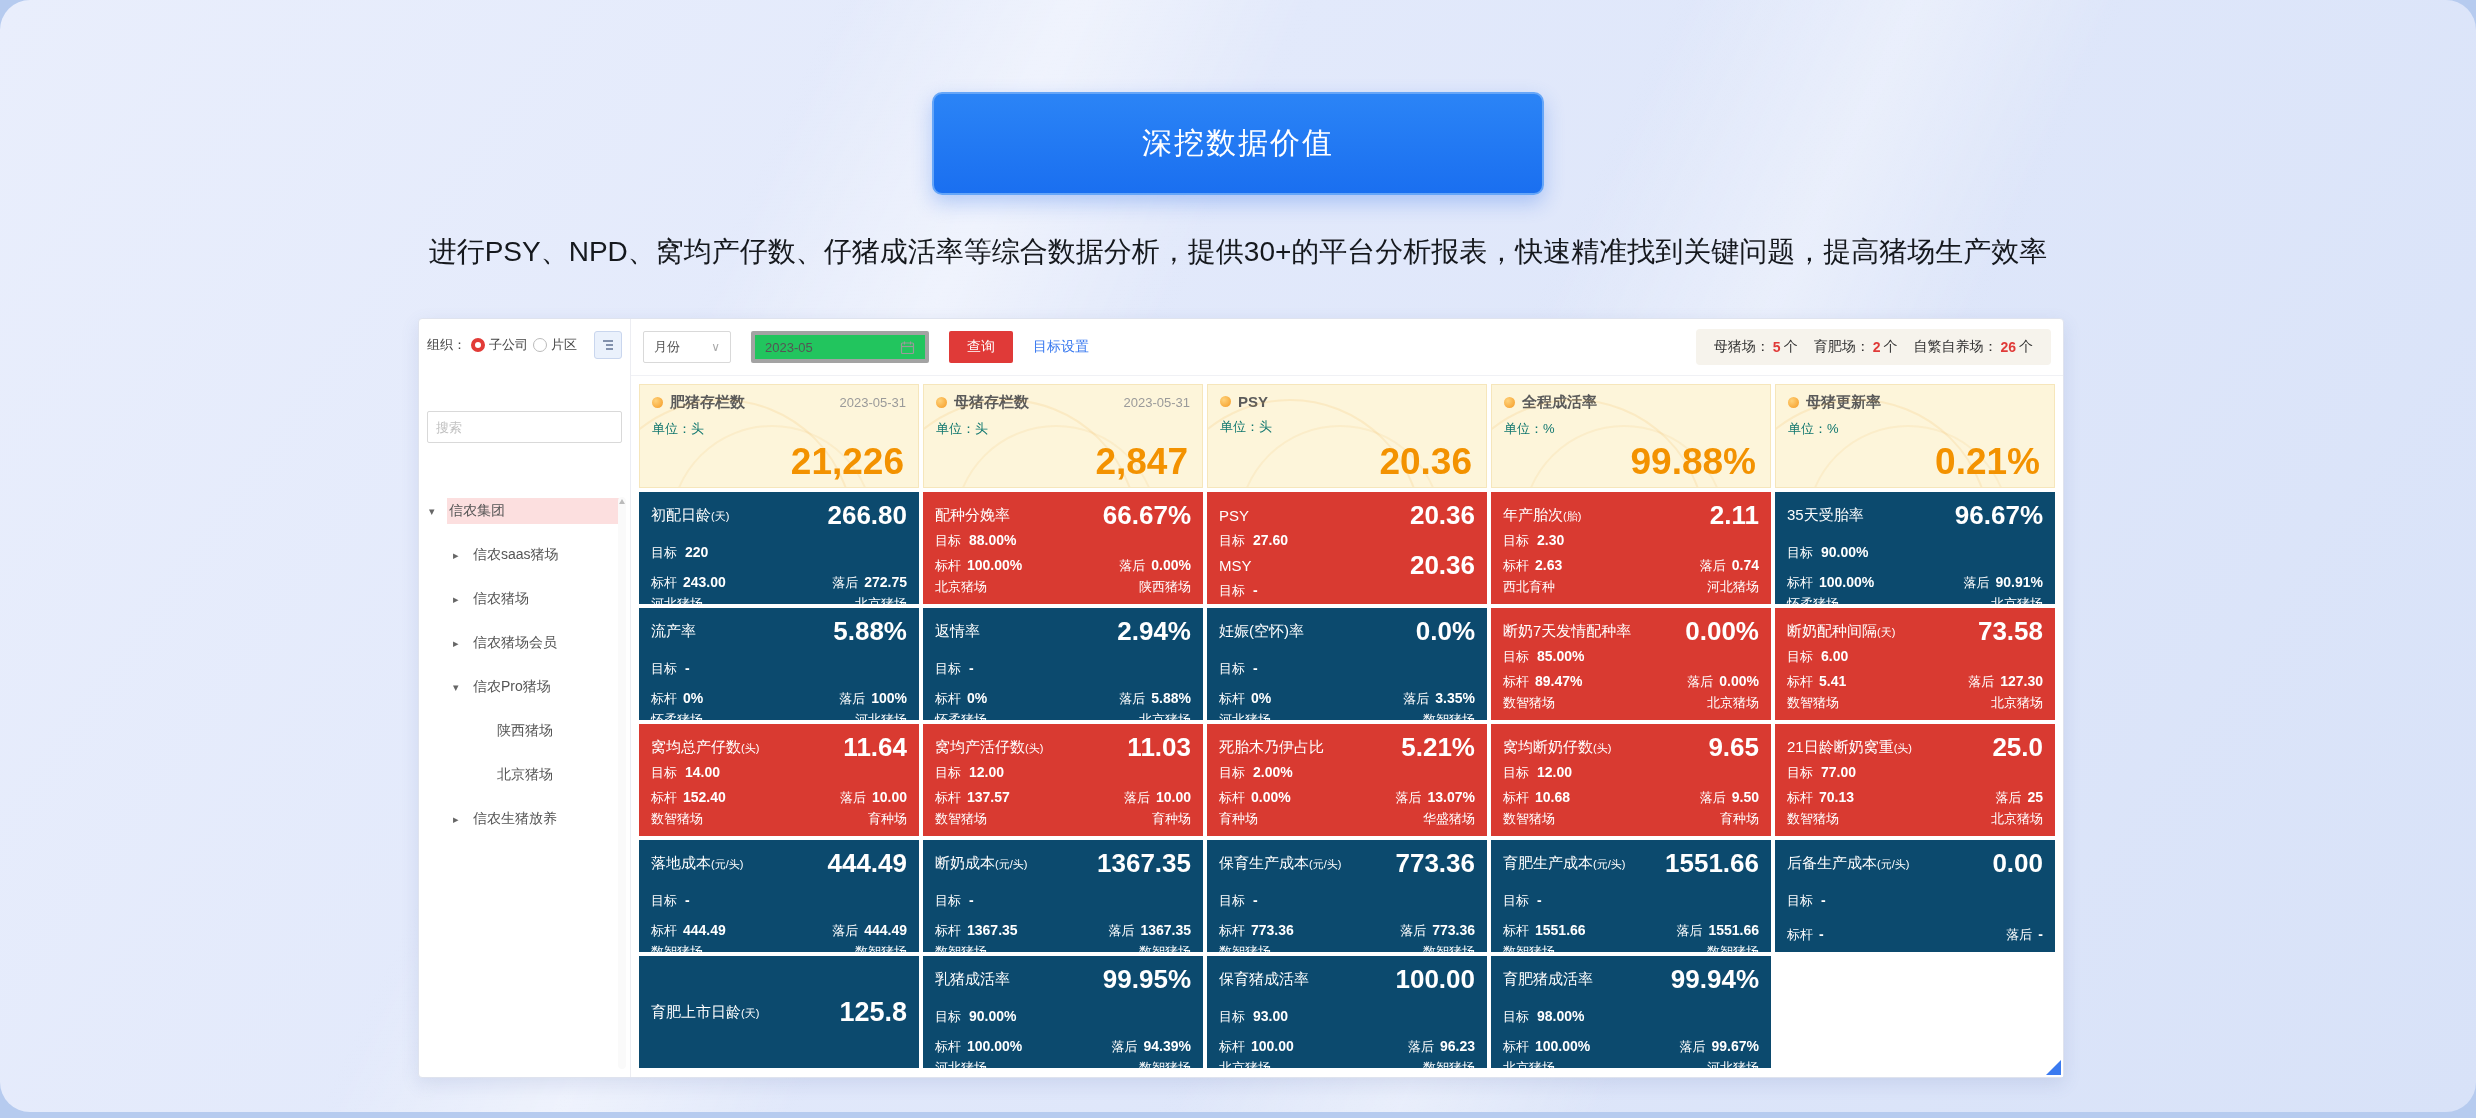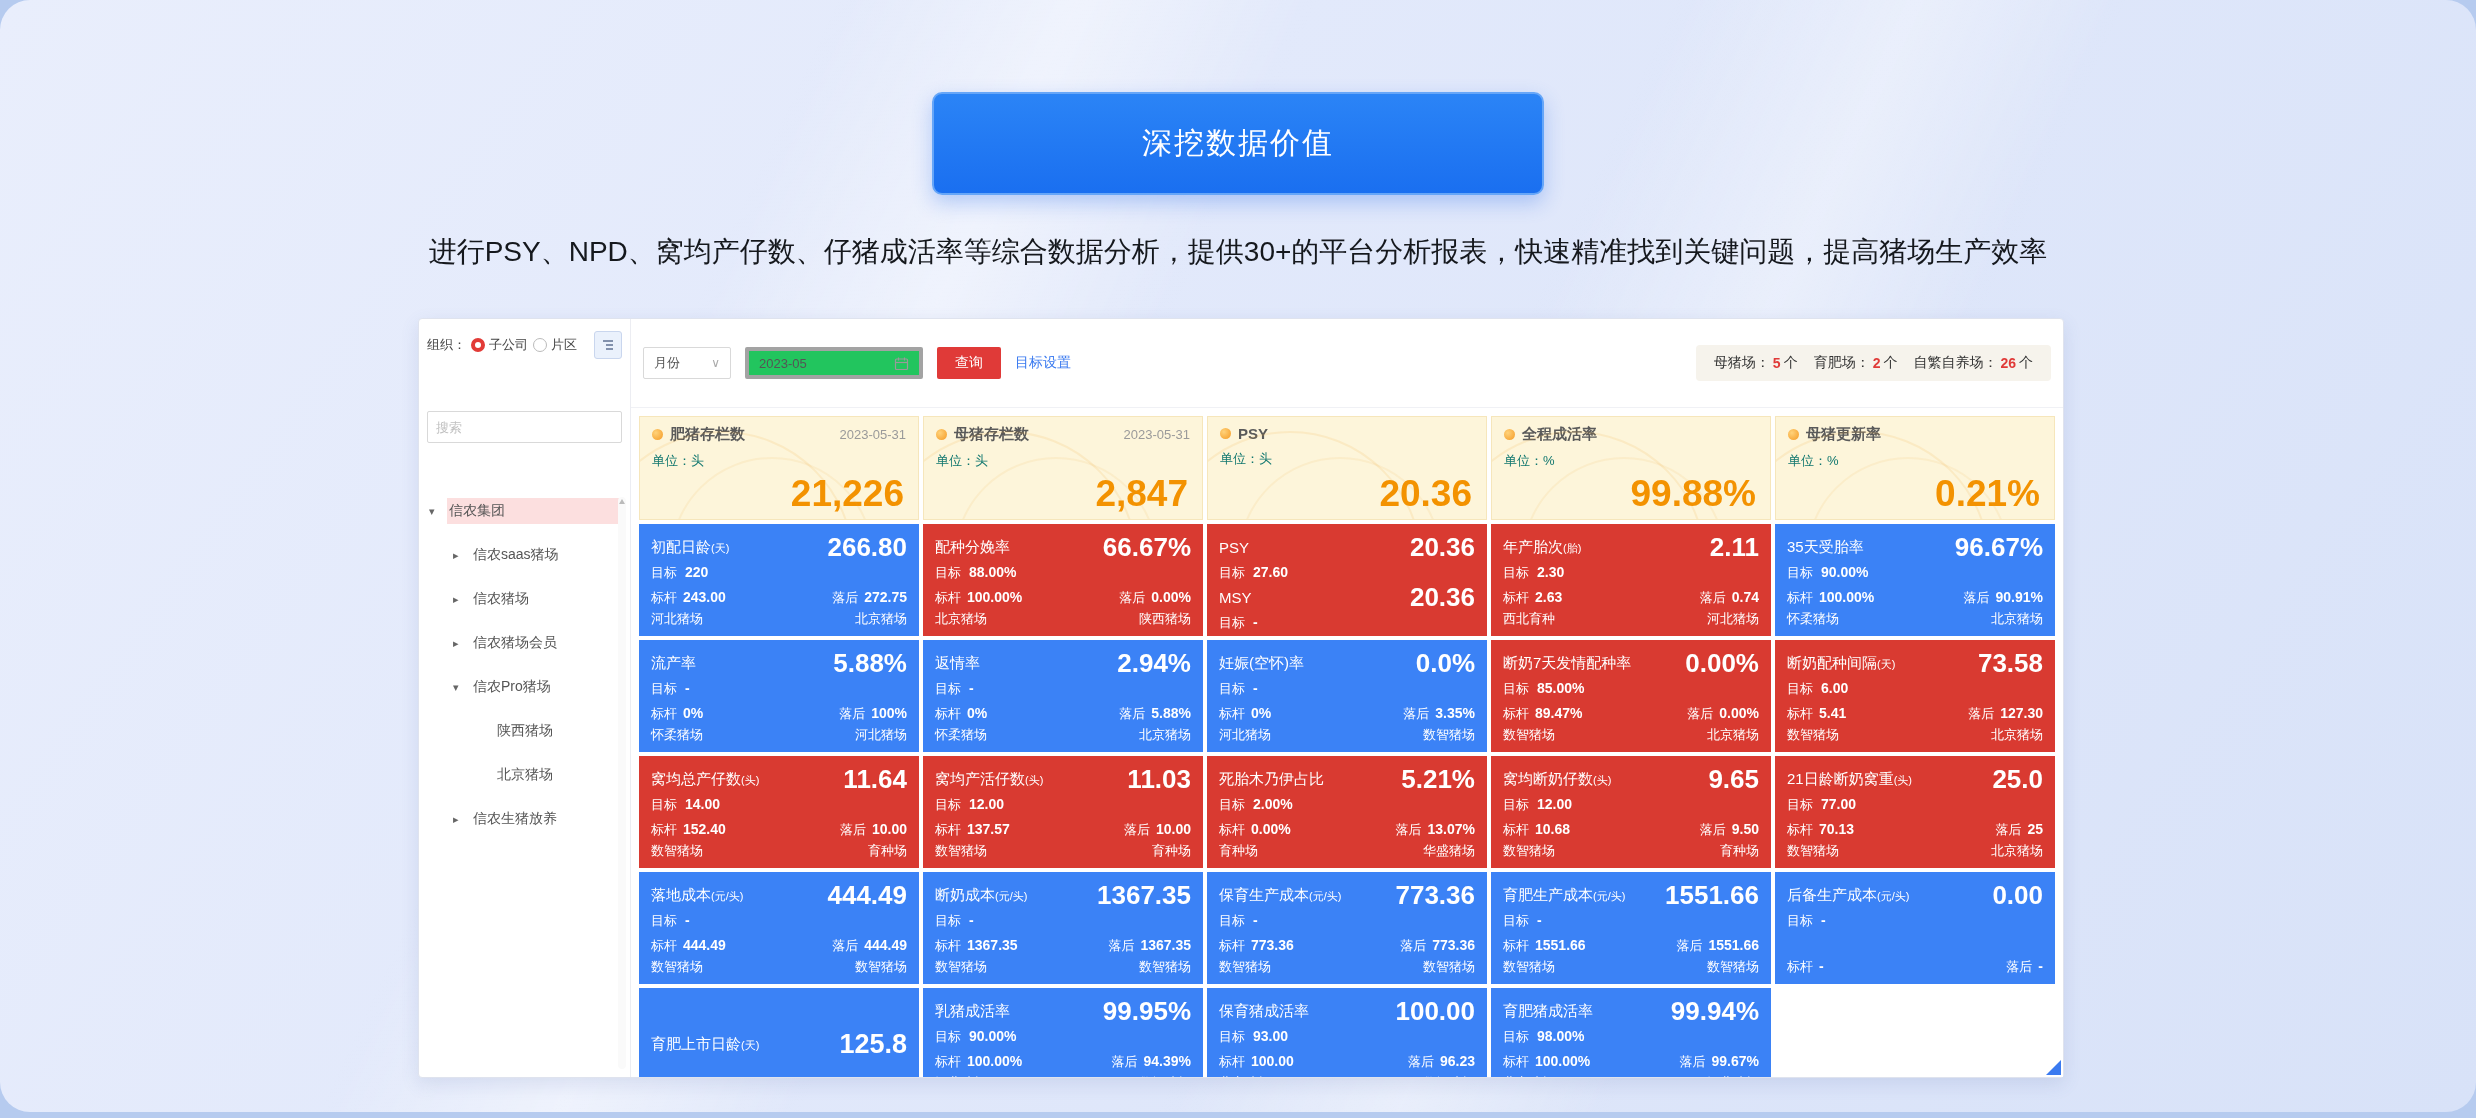--- a/index.html
+++ b/index.html
@@ -53,21 +53,21 @@
   .tree{margin-top:14px;flex:1;position:relative;font-size:14px;color:#555;}
   .tree-item{display:flex;align-items:center;height:28px;margin-bottom:16px;cursor:pointer;}
   .caret{width:18px;flex:none;color:#666;font-size:11px;}
   .tree-label{padding:4px 8px 4px 2px;flex:1;}
   .tree-item.selected .tree-label{background:#fcdfdf;}
   .tree-sb{position:absolute;right:-4px;top:0;bottom:0;width:8px;background:#fafafa;border-radius:4px;}
   .tree-sb .up{position:absolute;top:2px;left:1px;width:0;height:0;
     border-left:3px solid transparent;border-right:3px solid transparent;border-bottom:5px solid #bbb;}
   
   .main{flex:1;display:flex;flex-direction:column;min-width:0;}
-  .toolbar{height:56px;flex:none;display:flex;align-items:center;gap:14px;padding:16px 12px;
+  .toolbar{height:56px;flex:none;display:flex;align-items:center;gap:20px;padding:0 12px;
     border-bottom:1px solid #f0f1f5;}
   .select{width:88px;height:32px;border:1px solid #d9d9d9;border-radius:2px;display:flex;
     align-items:center;justify-content:space-between;padding:0 10px;font-size:13px;color:#555;
     box-sizing:border-box;cursor:pointer;background:#fff;}
   .chev{color:#aaa;font-size:12px;}
   .datebox{width:178px;height:32px;border:4px solid #a3a3a3;border-radius:2px;display:flex;
     align-items:center;justify-content:space-between;padding:0 10px;font-size:13px;color:#555;
     box-sizing:border-box;cursor:text;background:#22c55e;}
   .query-btn{width:64px;height:32px;background:#e03a38;color:#fff;border:none;border-radius:2px;
     font-size:14px;font-family:inherit;cursor:pointer;}
@@ -86,21 +86,21 @@
   .sum-card::before{width:260px;height:260px;left:-50px;top:14px;}
   .sum-card::after{width:200px;height:200px;left:30px;top:40px;border-color:rgba(240,170,60,.10);}
   .sum-head{display:flex;align-items:center;font-size:15px;font-weight:bold;color:#5a5a5a;}
   .sum-dot{width:11px;height:11px;border-radius:50%;flex:none;
     background:radial-gradient(circle at 35% 35%,#ffd27a,#f59a23);margin-right:7px;}
   .sum-date{margin-left:auto;font-weight:normal;color:#9a9a9a;font-size:13px;}
   .sum-unit{font-size:13px;color:#0f766e;margin-top:8px;}
   .sum-value{position:absolute;right:14px;bottom:4px;font-size:37px;font-weight:bold;color:#f39200;}
   .kpi-grid{display:grid;grid-template-columns:repeat(5,1fr);grid-auto-rows:112px;gap:4px;}
   .kpi-card{color:#fff;padding:8px 12px;box-sizing:border-box;display:flex;flex-direction:column;cursor:pointer;}
-  .kpi-card.green{background:#3b82f6;}
+  .kpi-card.green{background:#0c4a6e;gap:12px;}
   .kpi-card.red{background:#d93a31;}
   .kpi-card.empty{background:transparent;cursor:default;}
   .k-head{display:flex;justify-content:space-between;align-items:center;}
   .k-title{font-size:15px;}
   .k-sub{font-size:11px;}
   .k-value{font-size:26px;font-weight:bold;}
   .k-target{font-size:13px;margin-top:1px;}
   .k-target b{font-size:14px;margin-left:8px;}
   .k-bottom{margin-top:auto;display:flex;justify-content:space-between;align-items:flex-end;font-size:13px;}
   .k-bottom b{font-size:14px;margin-left:6px;}

